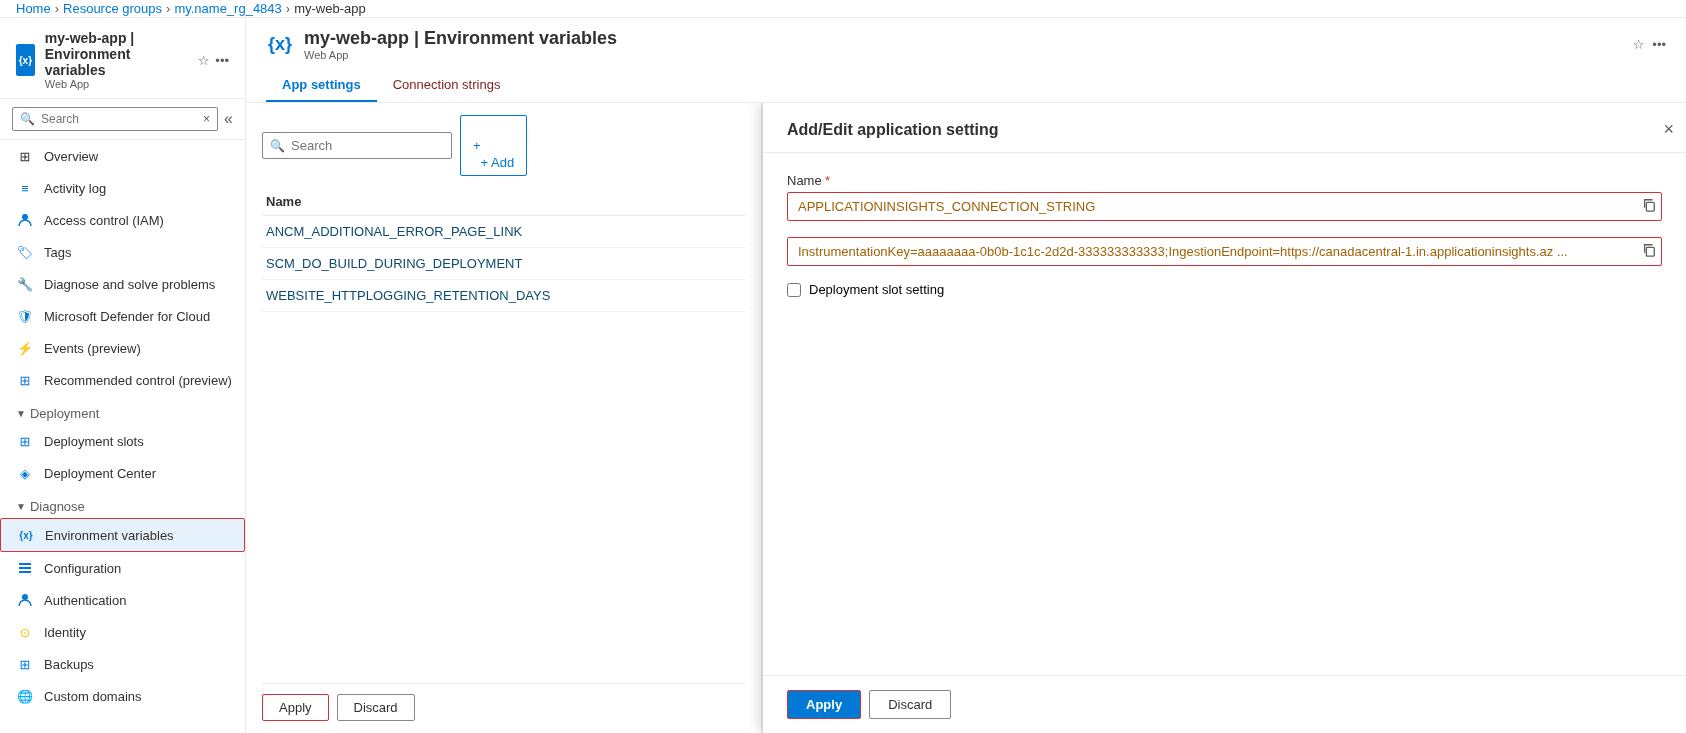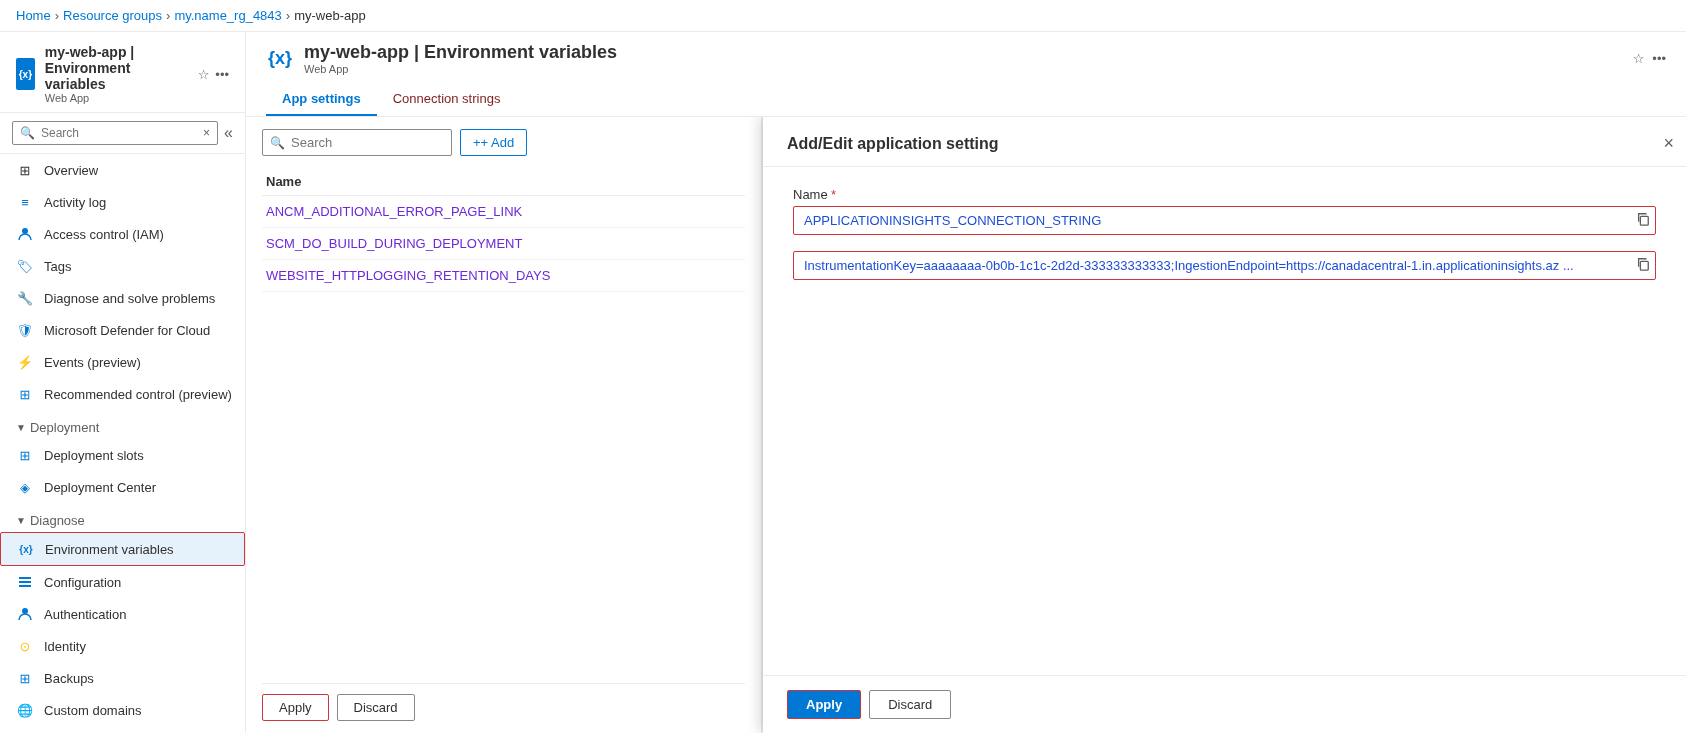--- a/index.html
+++ b/index.html
@@ -2,21 +2,21 @@
 <html><head>
   <meta charset="utf-8">
   <style>
     * { box-sizing: border-box; margin: 0; padding: 0; font-family: 'Segoe UI', Arial, sans-serif; font-size: 13px; }
     body { background: #f3f2f1; display: flex; flex-direction: column; height: 733px; overflow: hidden; }
 
     
     .breadcrumb {
       display: flex; align-items: center; padding: 6px 16px; background: #fff;
       border-bottom: 1px solid #edebe9; font-size: 12px; color: #0078d4; gap: 4px;
-      height: 32px;
+      height: 18px;
     }
     .breadcrumb span { color: #605e5c; }
     .breadcrumb a { color: #0078d4; text-decoration: none; }
 
     
     .main-layout { display: flex; flex: 1; overflow: hidden; }
 
     
     .sidebar {
       width: 246px; min-width: 246px; background: #fff; border-right: 1px solid #edebe9;
@@ -97,21 +97,21 @@
 
     .btn-add {
       display: flex; align-items: center; gap: 4px; padding: 5px 12px;
       border: 1px solid #0078d4; background: #fff; color: #0078d4; cursor: pointer;
       border-radius: 2px; font-size: 13px;
     }
 
     .env-table { flex: 1; }
     .env-table-header { font-weight: 600; color: #323130; padding: 6px 4px; border-bottom: 1px solid #edebe9; font-size: 13px; }
     .env-table-row { padding: 8px 4px; border-bottom: 1px solid #f3f2f1; }
-    .env-table-row a { color: #6d28d9; text-decoration: none; font-size: 13px; }
+    .env-table-row a { color: #0c4a6e; text-decoration: none; font-size: 13px; }
 
     .env-footer { display: flex; gap: 8px; padding-top: 10px; border-top: 1px solid #edebe9; margin-top: auto; }
     .btn-apply-outline {
       padding: 5px 16px; border: 1.5px solid #d13438; background: #fff; color: #323130;
       cursor: pointer; border-radius: 2px; font-size: 13px;
     }
     .btn-discard {
       padding: 5px 16px; border: 1px solid #8a8886; background: #fff; color: #323130;
       cursor: pointer; border-radius: 2px; font-size: 13px;
     }
@@ -120,28 +120,28 @@
       display: flex; flex-direction: column; box-shadow: -4px 0 12px rgba(0,0,0,0.15);
       pointer-events: all;
     }
     .panel-header {
       display: flex; align-items: center; justify-content: space-between;
       padding: 16px 12px 12px 24px; border-bottom: 1px solid #edebe9;
     }
     .panel-title { font-size: 16px; font-weight: 600; color: #323130; }
     .panel-close { cursor: pointer; color: #605e5c; font-size: 18px; background: none; border: none; }
 
-    .panel-body { padding: 20px 30px; flex: 1; overflow-y: auto; }
+    .panel-body { padding: 20px 24px; flex: 1; overflow-y: auto; }
 
     .form-field { margin-bottom: 16px; }
     .form-label { font-size: 12px; color: #323130; margin-bottom: 4px; display: block; }
     .form-label .required { color: #d13438; }
     .form-input {
       width: 100%; border: 1.5px solid #d13438; border-radius: 2px; padding: 6px 36px 6px 10px;
-      font-size: 13px; color: #1d4ed8; outline: none; position: relative;
+      font-size: 13px; color: #a16207; outline: none; position: relative;
     }
     .input-wrap { position: relative; display: flex; align-items: center; }
     .input-copy-btn {
       position: absolute; right: 6px; color: #605e5c; cursor: pointer; font-size: 14px;
       background: none; border: none;
     }
 
     .form-checkbox { display: flex; align-items: center; gap: 8px; }
     .form-checkbox input[type=checkbox] { width: 14px; height: 14px; cursor: pointer; }
 
@@ -327,21 +327,21 @@
       <div class="left-pane">
         <div class="env-list-section">
 
           <div class="env-toolbar">
             <div class="env-search-wrap">
               <span class="env-search-icon">🔍</span>
               <input type="text" class="env-search-input" placeholder="Search" style="">
             </div>
             <button class="btn-add">
               <span>+</span>
-              <span style="margin-left:-4px;">+ Add</span>
+              <span style="margin-left:-4px;margin-top:34px;">+ Add</span>
             </button>
           </div>
 
           <div class="env-table">
             <div class="env-table-header">Name</div>
             <div class="env-table-row">
               <a href="#">ANCM_ADDITIONAL_ERROR_PAGE_LINK</a>
             </div>
             <div class="env-table-row">
               <a href="#">SCM_DO_BUILD_DURING_DEPLOYMENT</a>
@@ -392,20 +392,26 @@
                 <input type="text" class="form-input" style="border: 1.5px solid rgb(209, 52, 56); padding-right: 36px;" value="InstrumentationKey=aaaaaaaa-0b0b-1c1c-2d2d-333333333333;IngestionEndpoint=https://canadacentral-1.in.applicationinsights.az ...">
                 <button class="input-copy-btn" title="Copy">
                   <svg width="14" height="14" viewBox="0 0 16 16" fill="none">
                     <rect x="5" y="5" width="9" height="10" rx="1" stroke="#605e5c" stroke-width="1.5"></rect>
                     <path d="M3 11V2h9" stroke="#605e5c" stroke-width="1.5" fill="none"></path>
                   </svg>
                 </button>
               </div>
             </div>
 
+            <div class="form-field">
+              <div class="form-checkbox">
+                <input type="checkbox" id="deploymentSlot" style="">
+                <label for="deploymentSlot">Deployment slot setting</label>
+              </div>
+            </div>
 
           </div>
 
           <div class="panel-footer">
             <button class="btn-apply-blue">Apply</button>
             <button class="btn-discard-panel">Discard</button>
           </div>
 
         </div>
       </div>

